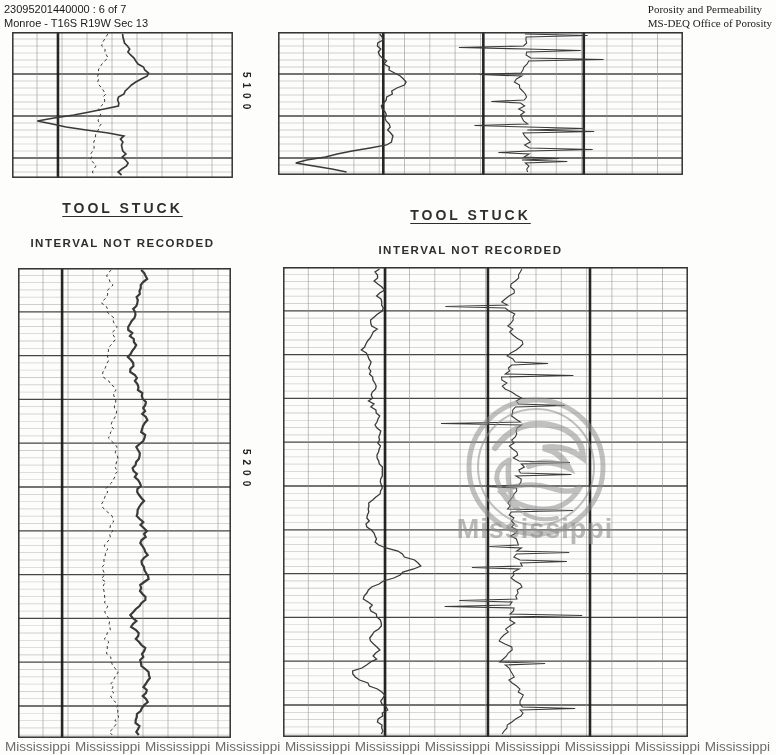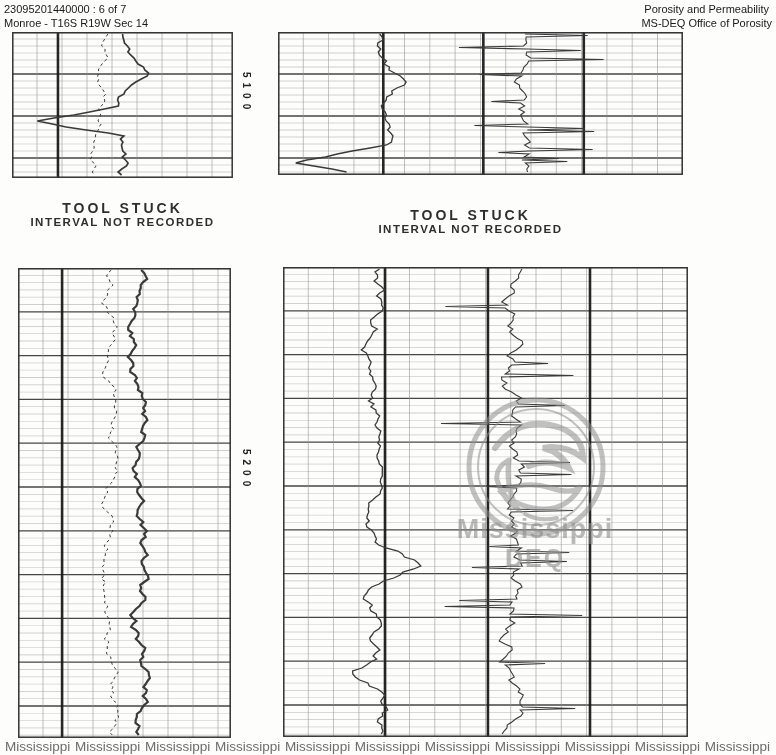--- a/index.html
+++ b/index.html
@@ -4,37 +4,37 @@
 <style>
   html,body{margin:0;padding:0;}
   body{
     width:776px;height:755px;position:relative;overflow:hidden;
     background:#fdfdfc;
     font-family:"Liberation Sans", sans-serif;
     color:#1a1a1a;
   }
   .hdr{position:absolute;top:2px;font-size:11px;line-height:14px;z-index:10;}
   .hdr-left{left:4px;text-align:left;}
-  .hdr-right{right:4px;text-align:center;}
+  .hdr-right{right:4px;text-align:left;font-family:Liberation Serif, serif;}
   .panel{position:absolute;z-index:1;}
   .panel svg{display:block;}
   .depth{
     position:absolute;z-index:2;
     writing-mode:vertical-rl;
     font-size:10px;font-weight:bold;letter-spacing:5px;color:#222;
   }
   .depth-upper{left:241px;top:72px;}
   .depth-lower{left:241px;top:449px;}
   .toolstuck{position:absolute;z-index:2;text-align:center;color:#2e2e2e;}
   .ts-left{left:30px;top:200px;width:185px;}
   .ts-right{left:378px;top:207px;width:185px;}
   .ts1{
     font-size:14px;font-weight:bold;letter-spacing:3px;
-    text-underline-offset:3px;
-    margin-bottom:0;
+    text-decoration:underline;text-underline-offset:3px;
+    margin-bottom:21px;
   }
   .ts2{font-size:11.5px;font-weight:bold;letter-spacing:1.5px;}
   .seal{position:absolute;left:465px;top:396px;z-index:5;pointer-events:none;opacity:0.55;}
   .wm-text{
     position:absolute;left:450px;top:516px;width:170px;z-index:5;
     text-align:center;pointer-events:none;opacity:0.60;
     font-weight:bold;line-height:1.0;
   }
   .wm-line1{font-size:27px;letter-spacing:1px;}
   .wm-line2{font-size:25px;letter-spacing:2px;margin-top:3px;}
@@ -42,21 +42,21 @@
     position:absolute;left:5px;right:6px;bottom:1px;z-index:6;
     display:flex;justify-content:space-between;
     font-size:13.5px;line-height:15px;
   }
 </style>
 </head>
 <body>
 
 <div class="hdr hdr-left">
   <div>23095201440000 : 6 of 7</div>
-  <div>Monroe - T16S R19W Sec 14</div>
+  <div>Monroe - T16S R19W Sec 13</div>
 </div>
 <div class="hdr hdr-right">
   <div>Porosity and Permeability</div>
   <div>MS-DEQ Office of Porosity</div>
 </div>
 
 <div class="panel" id="panel-0" style="left: 12px; top: 32px;">
     <svg width="221" height="146" viewBox="0 0 221 146">
       <line x1="0" y1="0" x2="221" y2="0" stroke="#3d3d3d" stroke-width="1.3" opacity="0.95"></line>
       <line x1="0" y1="7" x2="221" y2="7" stroke="#9b9b9b" stroke-width="0.55" opacity="0.791421218821779"></line>
@@ -336,21 +336,20 @@
       <circle cx="71" cy="71" r="58" stroke-width="2"></circle>
       <path d="M30 52 Q55 18 96 32 Q118 41 118 62 Q99 48 78 52 Q96 56 104 72 Q82 62 64 70" stroke-width="6"></path>
       <path d="M36 96 Q60 84 86 92 Q108 99 116 90 Q100 118 68 112 Q48 108 36 96 Z" stroke-width="5"></path>
       <path d="M44 64 Q40 90 52 112 Q38 104 32 84 Q30 72 44 64" stroke-width="5"></path>
       <path d="M60 118 Q74 126 92 122" stroke-width="4"></path>
     </g>
   </svg>
 </div>
 <div class="wm-text" id="wm-text" style="color: rgb(140, 140, 140);">
   <div class="wm-line1">Mississippi</div>
-  <div class="wm-line2">DEQ</div>
 </div>
 
 <div class="footer" id="footer-row" style="color: rgb(109, 109, 109);">
     <span>Mississippi</span>
     <span>Mississippi</span>
     <span>Mississippi</span>
     <span>Mississippi</span>
     <span>Mississippi</span>
     <span>Mississippi</span>
     <span>Mississippi</span>

